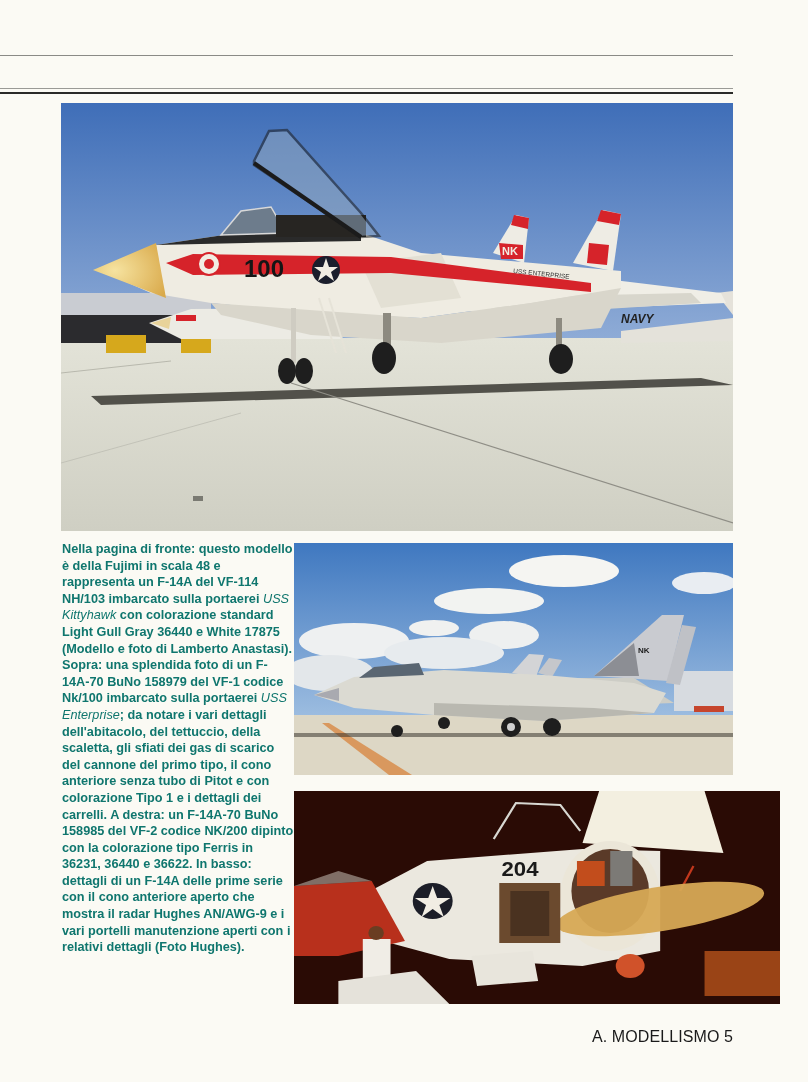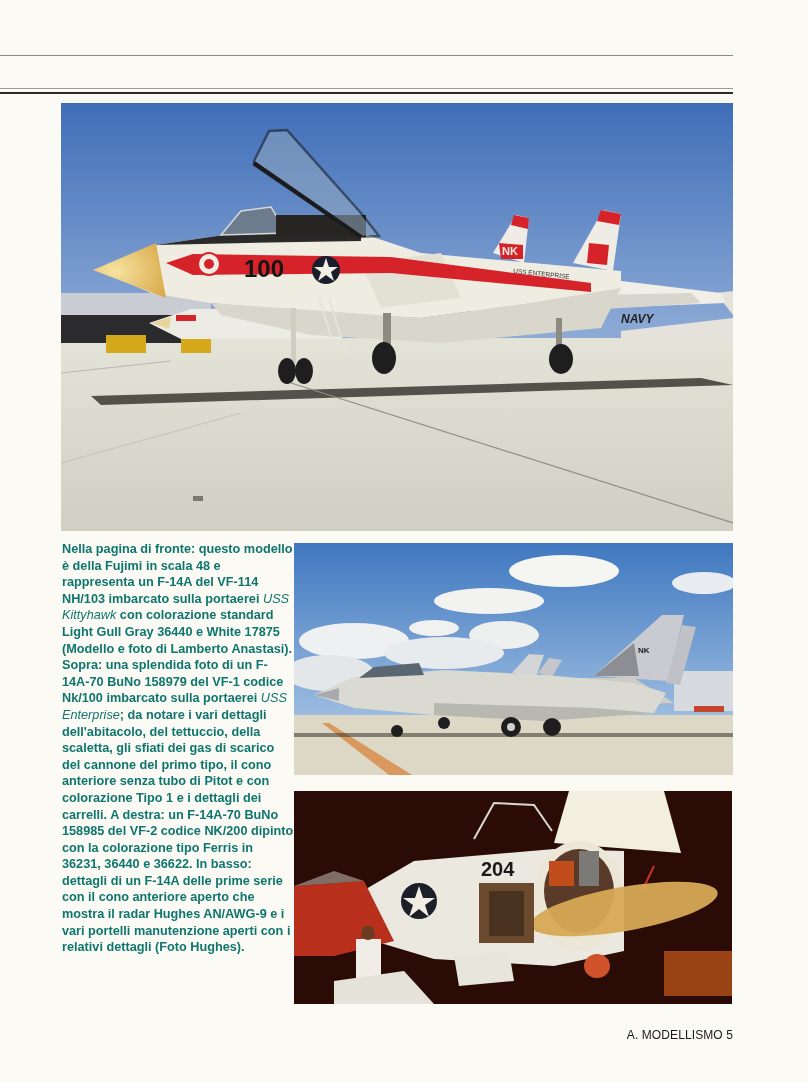--- a/index.html
+++ b/index.html
@@ -8,32 +8,32 @@
 
   .rule { position: absolute; left: 0; width: 733px; }
   .rule-top { top: 55px; height: 1px; background: #8a8a86; }
   .rule-double-a { top: 88px; height: 1px; background: #9a9a96; }
   .rule-double-b { top: 92px; height: 2px; background: #2a2a28; }
 
   .photo { position: absolute; overflow: hidden; }
   .photo svg { display: block; width: 100%; height: 100%; }
   .photo-top { left: 61px; top: 103px; width: 672px; height: 428px; }
   .photo-mid { left: 294px; top: 543px; width: 439px; height: 232px; }
-  .photo-bottom { left: 294px; top: 791px; width: 438px; height: 213px; }
+  .photo-bottom { left: 294px; top: 791px; width: 486px; height: 213px; }
 
   .caption {
     position: absolute; left: 62px; top: 541px; width: 232px;
     font-family: "Liberation Sans", sans-serif;
     font-weight: bold; font-size: 12.7px; line-height: 16.6px; color: #0f766e;
   }
   .caption em { font-style: italic; font-weight: normal; }
 
   .folio {
     position: absolute; right: 75px; top: 1028px;
-    font-family: "Liberation Sans", sans-serif; font-size: 12px; color: #1a1a1a;
+    font-family: "Liberation Sans", sans-serif; font-size: 16px; color: #1a1a1a;
     letter-spacing: 0.1px;
   }
 </style>
 </head>
 <body>
 
 <div class="rule rule-top"></div>
 <div class="rule rule-double-a"></div>
 <div class="rule rule-double-b"></div>
 

